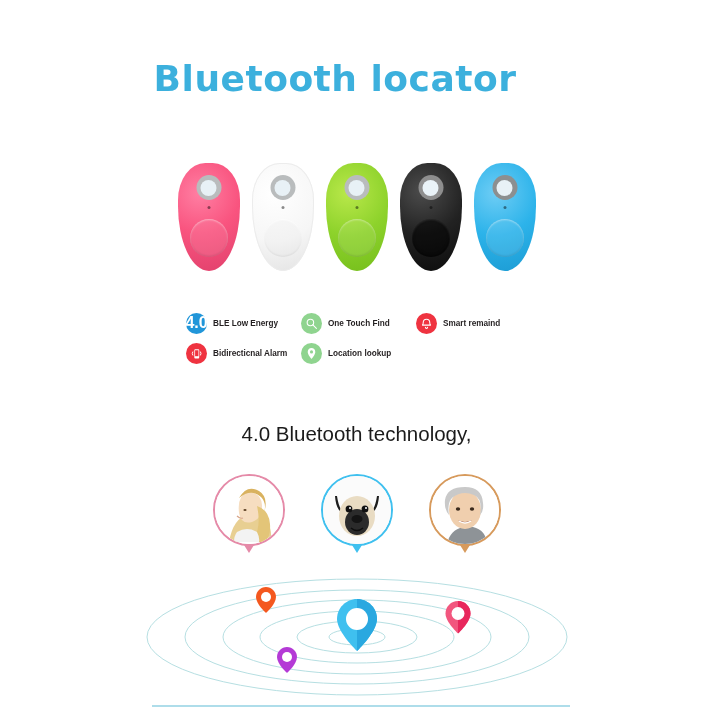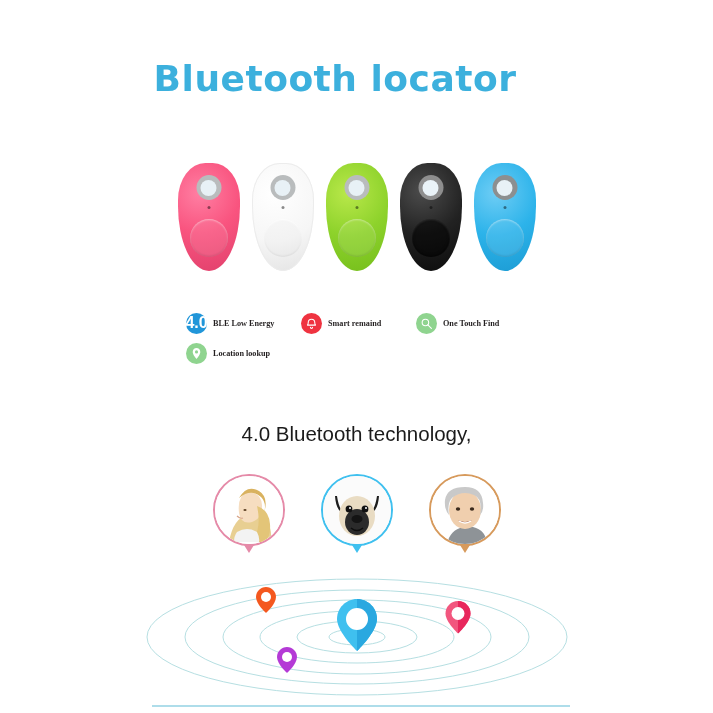--- a/index.html
+++ b/index.html
@@ -136,21 +136,21 @@
     color: #fff;
     font-size: 16px;
     font-weight: bold;
   }
   .feature .ico.sq { border-radius: 5px; }
   .feature .lbl {
     font-size: 8.2px;
     font-weight: bold;
     color: #231f20;
     white-space: nowrap;
-    font-family: Liberation Serif, serif;
+    font-family: Liberation Sans, sans-serif;
   }
   .ico-blue  { background: #2196d9; }
   .ico-green { background: #8fd48f; }
   .ico-red   { background: #ef3340; }
 
   
   .headline {
     position: absolute;
     top: 393px;
     left: 0;
@@ -279,40 +279,51 @@
 <div class="features">
 
   <div class="feature">
     <span class="ico ico-blue">
       <span>4.0</span>
     </span>
     <span class="lbl">BLE Low Energy</span>
   </div>
 
   <div class="feature">
+    <span class="ico ico-green">
+      <svg width="13" height="13" viewBox="0 0 24 24" fill="none" stroke="#ffffff" stroke-width="2">
+        <circle cx="10" cy="10" r="6"></circle>
+          <line x1="14.5" y1="14.5" x2="21" y2="21" stroke-linecap="round"></line>
+      </svg>
+    </span>
+    <span class="lbl">One Touch Find</span>
+  </div>
+
+  <div class="feature">
     <span class="ico ico-red">
       <svg width="13" height="13" viewBox="0 0 24 24" fill="none" stroke="#ffffff" stroke-width="2" stroke-linecap="round">
         <path d="M12 4 a6 6 0 0 1 6 6 c0 4 2 5 2 5 H4 s2-1 2-5 a6 6 0 0 1 6-6z"></path>
         <path d="M10 19 a2 2 0 0 0 4 0"></path>
       </svg>
     </span>
     <span class="lbl">Smart remaind</span>
   </div>
 
+
   <div class="feature">
-    <span class="ico ico-green">
-      <svg width="13" height="13" viewBox="0 0 24 24" fill="none" stroke="#ffffff" stroke-width="2">
-        <circle cx="10" cy="10" r="6"></circle>
-          <line x1="14.5" y1="14.5" x2="21" y2="21" stroke-linecap="round"></line>
+    <span class="ico ico-red">
+      <svg width="13" height="13" viewBox="0 0 24 24">
+        <rect x="8" y="4" width="9" height="17" rx="1.6" fill="#ffffff"></rect>
+        <rect x="9.4" y="6" width="6.2" height="11" fill="#ef3340"></rect>
+        <path d="M5 9 q-2 3 0 6" stroke="#ffffff" stroke-width="1.8" fill="none" stroke-linecap="round"></path>
+        <path d="M19.5 9 q2 3 0 6" stroke="#ffffff" stroke-width="1.8" fill="none" stroke-linecap="round"></path>
       </svg>
     </span>
-    <span class="lbl">One Touch Find</span>
-  </div>
-
-
+    <span class="lbl">Bidirecticnal Alarm</span>
+  </div>
 
   <div class="feature">
     <span class="ico ico-green">
       <svg width="13" height="13" viewBox="0 0 24 24">
         <path d="M12 2 C8.1 2 5 5.1 5 9 c0 5.2 7 13 7 13 s7-7.8 7-13 c0-3.9-3.1-7-7-7z" fill="#ffffff"></path>
         <circle cx="12" cy="9" r="2.9" fill="#8fd48f"></circle>
       </svg>
     </span>
     <span class="lbl">Location lookup</span>
   </div>

